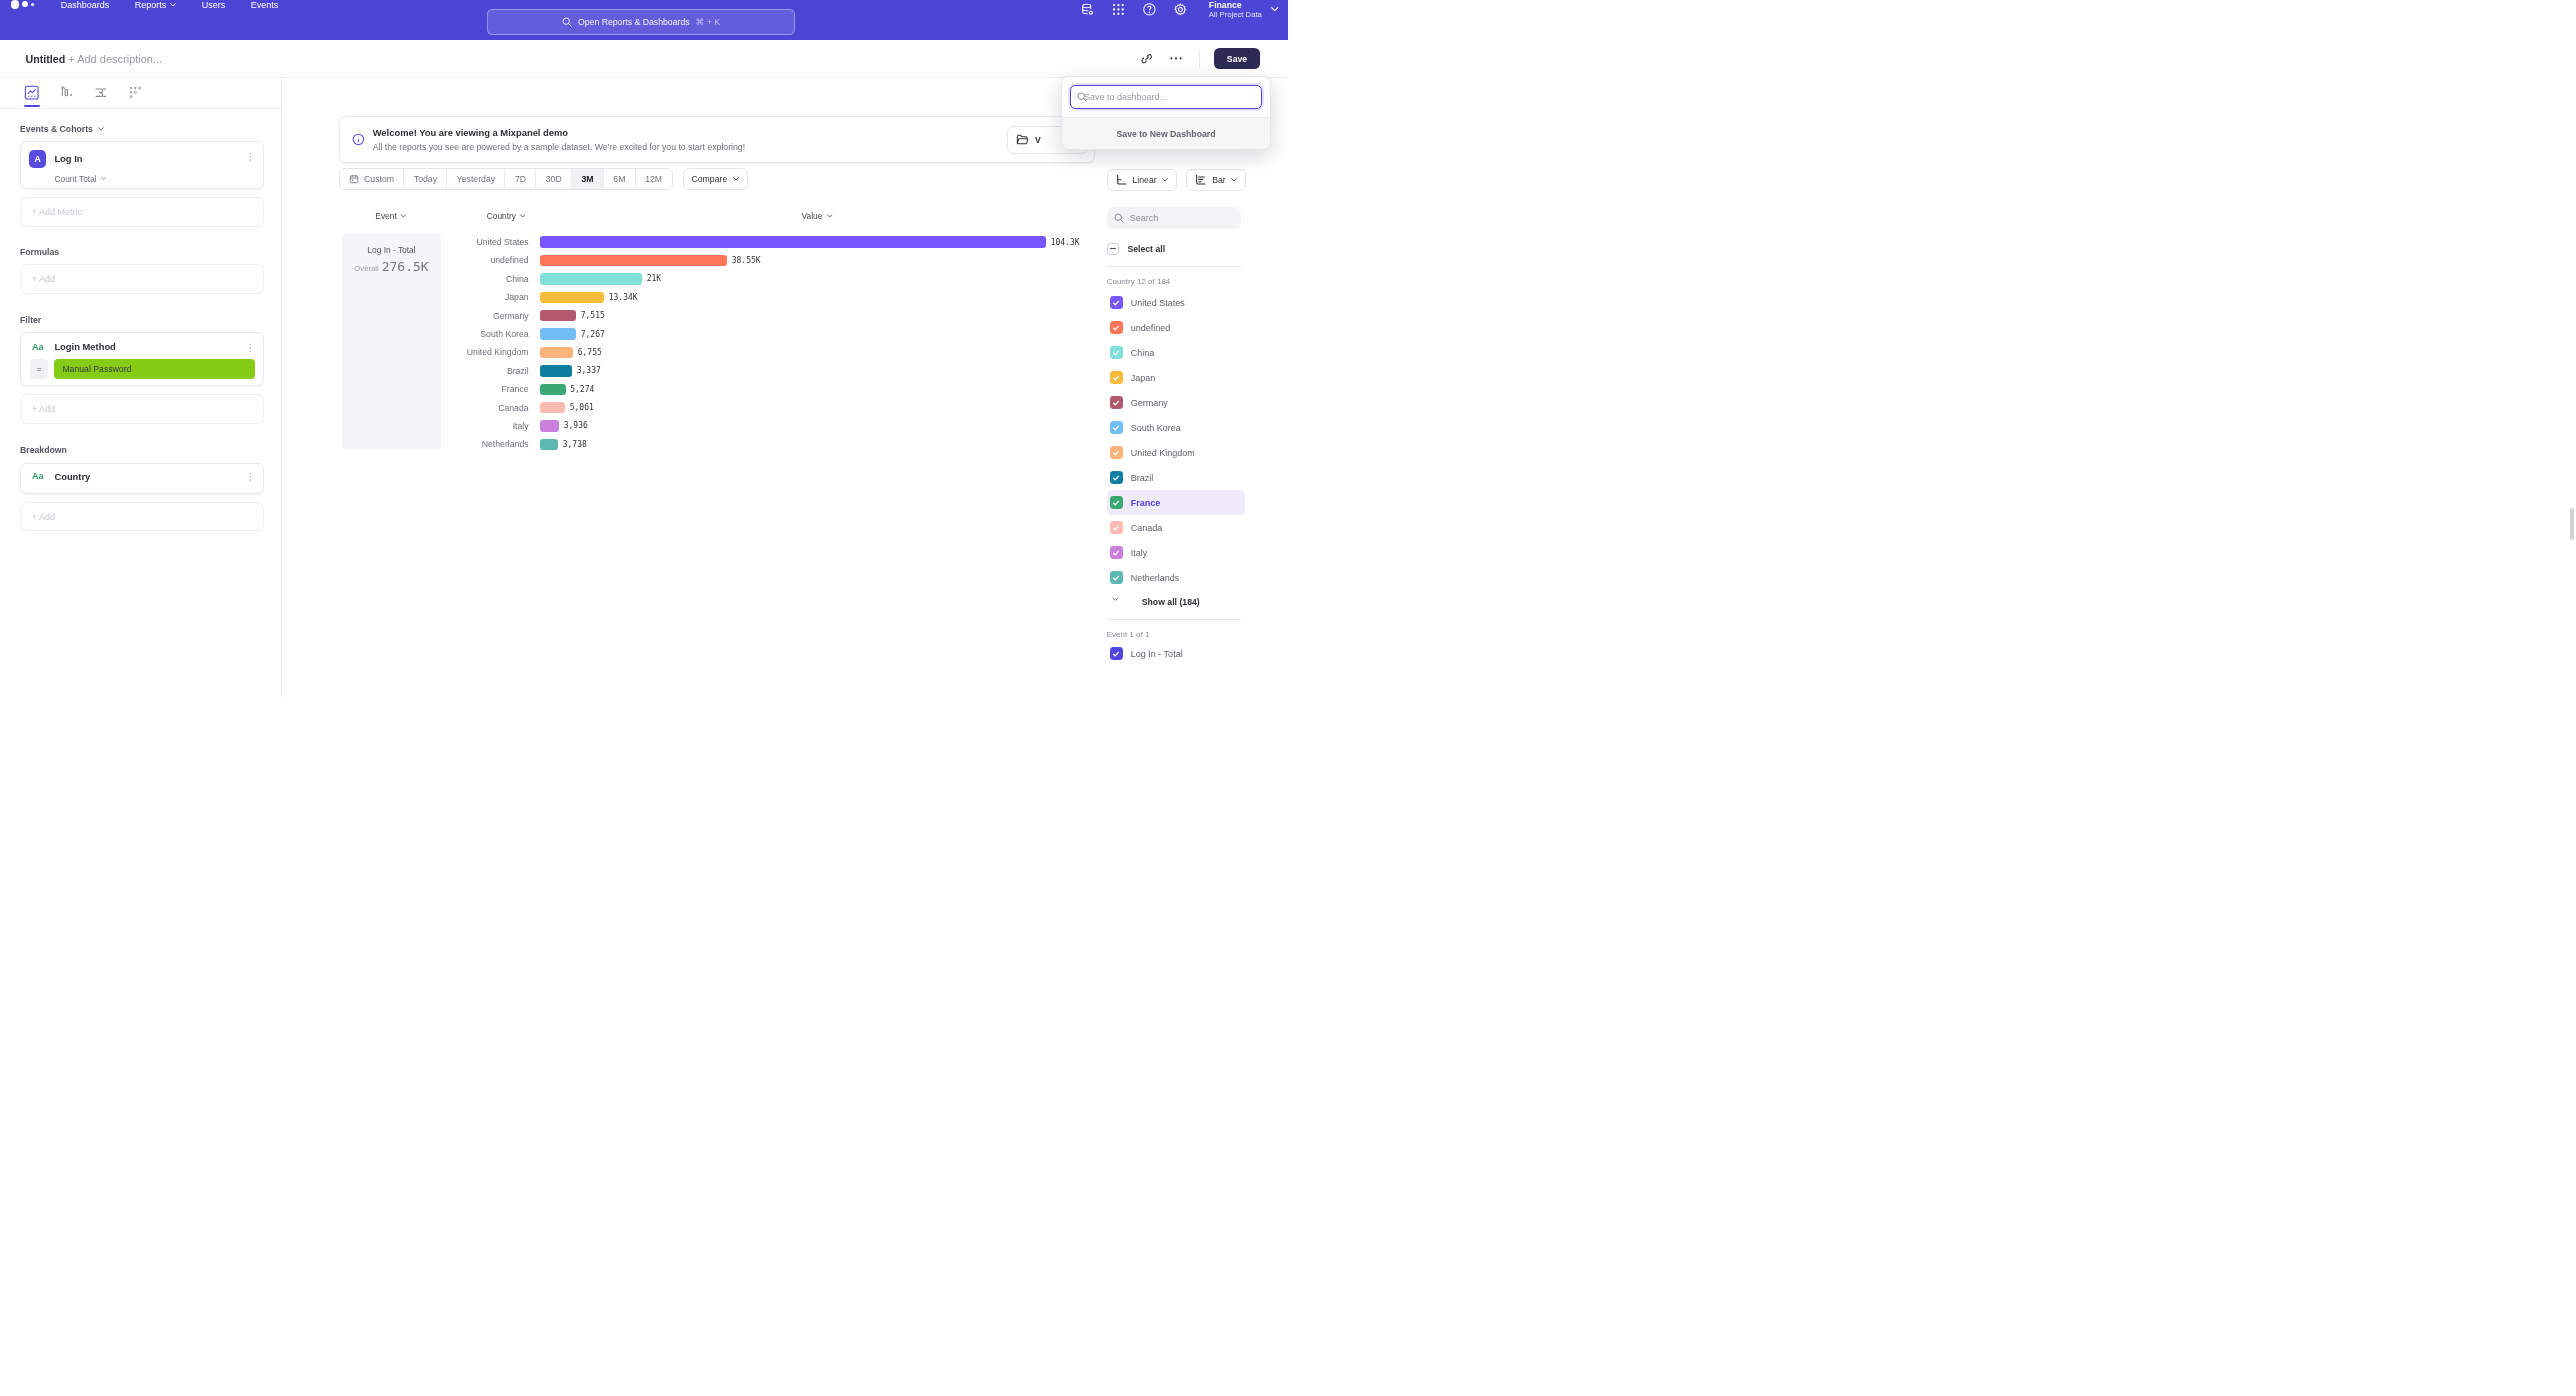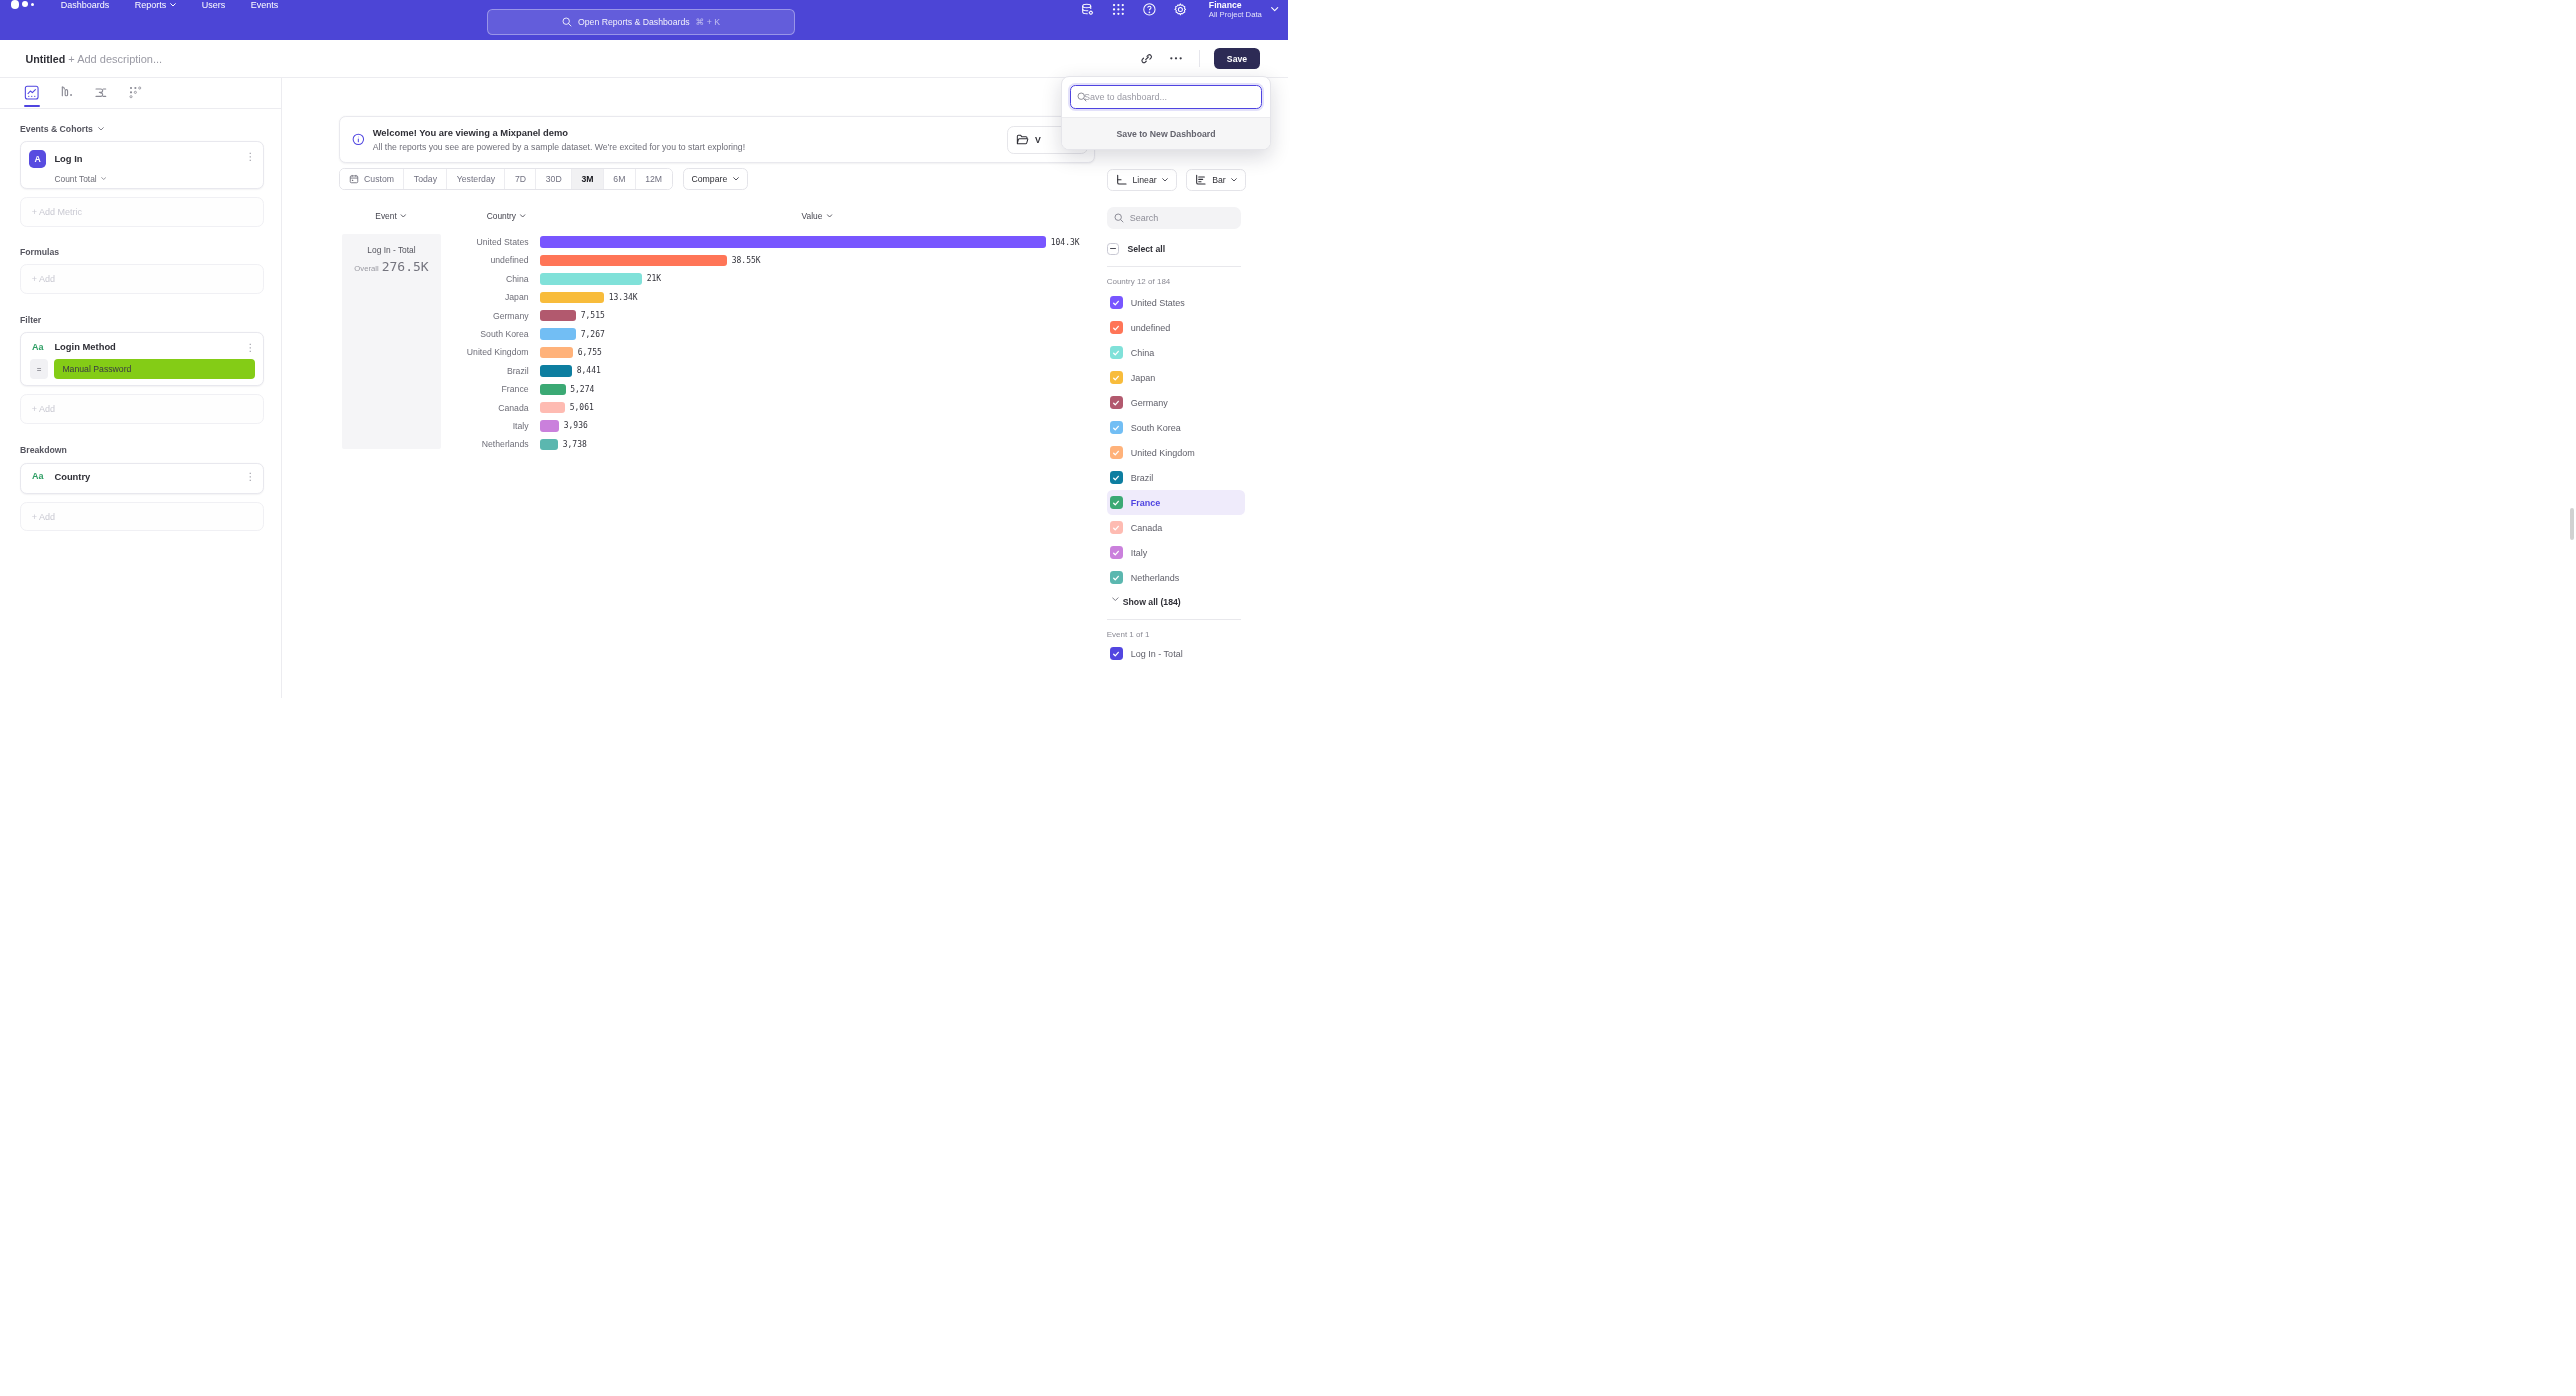--- a/index.html
+++ b/index.html
@@ -113,21 +113,21 @@
   .cb.indet { background:#fff; border:0.7px solid #c9c9d4; }
   .cb.indet .bar { width:6px; height:1.3px; background:#4a4a54; border-radius:0.7px;}
   .selall-label { font-size:8.7px; font-weight:700; }
   .rp-div { margin-top:10.7px; width:134px; height:0.7px; background:#e8e8ec; }
   .rp-count { margin-top:10.7px; font-size:8px; color:#8a8a94; }
   .rp-list { margin-top:4px; }
   .rp-row { width:138px; height:25px; display:flex; align-items:center; gap:8px; padding-left:3.4px; border-radius:5.4px; cursor:pointer;}
   .rp-row.hl { background:#EFEBFB; }
   .rp-label { font-size:9px; color:#5f5f69; }
   .rp-row.hl .rp-label { color:#4F44E0; font-weight:600; }
-  .showall { margin-top:6.7px; display:flex; gap:4px; padding-left:5.4px; cursor:pointer;}
+  .showall { margin-top:6.7px; display:flex; gap:23px; padding-left:5.4px; cursor:pointer;}
   .showall-label { font-size:8.7px; font-weight:700; color:#2f2f36; }
   .rp-event-row { margin-top:8px; display:flex; align-items:center; gap:8px; padding-left:3.4px; cursor:pointer;}
 
   
   .dropdown { position:absolute; left:1061px; top:76px; width:210px; height:74px; background:#fff;
     border:0.7px solid #e5e5ea; border-radius:8px; box-shadow:0 6.7px 20px rgba(20,20,43,0.16); z-index:40; overflow:hidden;}
   .dd-input-wrap { position:relative; margin:8px 8px 0 8px; }
   .dd-input { width:100%; height:23.5px; border:1px solid #4F44E0; border-radius:5.4px; outline:none;
     box-shadow:0 0 0 2px rgba(79,68,224,0.16); font-family:inherit; font-size:9px; padding-left:13px; color:#2f2f36;}
   .dd-input::placeholder { color:#9a9aa4; }
@@ -447,21 +447,21 @@
             <span class="chart-value">7,267</span>
           </div>
           <div class="chart-row">
             <span class="chart-country">United Kingdom</span>
             <div class="chart-bar" style="width: 33px; background: rgb(255, 178, 122);"></div>
             <span class="chart-value">6,755</span>
           </div>
           <div class="chart-row">
             <span class="chart-country">Brazil</span>
             <div class="chart-bar" style="width: 32px; background: rgb(13, 126, 160);"></div>
-            <span class="chart-value">8,441</span>
+            <span class="chart-value">3,337</span>
           </div>
           <div class="chart-row">
             <span class="chart-country">France</span>
             <div class="chart-bar" style="width: 25.5px; background: rgb(59, 169, 116);"></div>
             <span class="chart-value">5,274</span>
           </div>
           <div class="chart-row">
             <span class="chart-country">Canada</span>
             <div class="chart-bar" style="width: 25px; background: rgb(254, 187, 178);"></div>
             <span class="chart-value">5,061</span>

